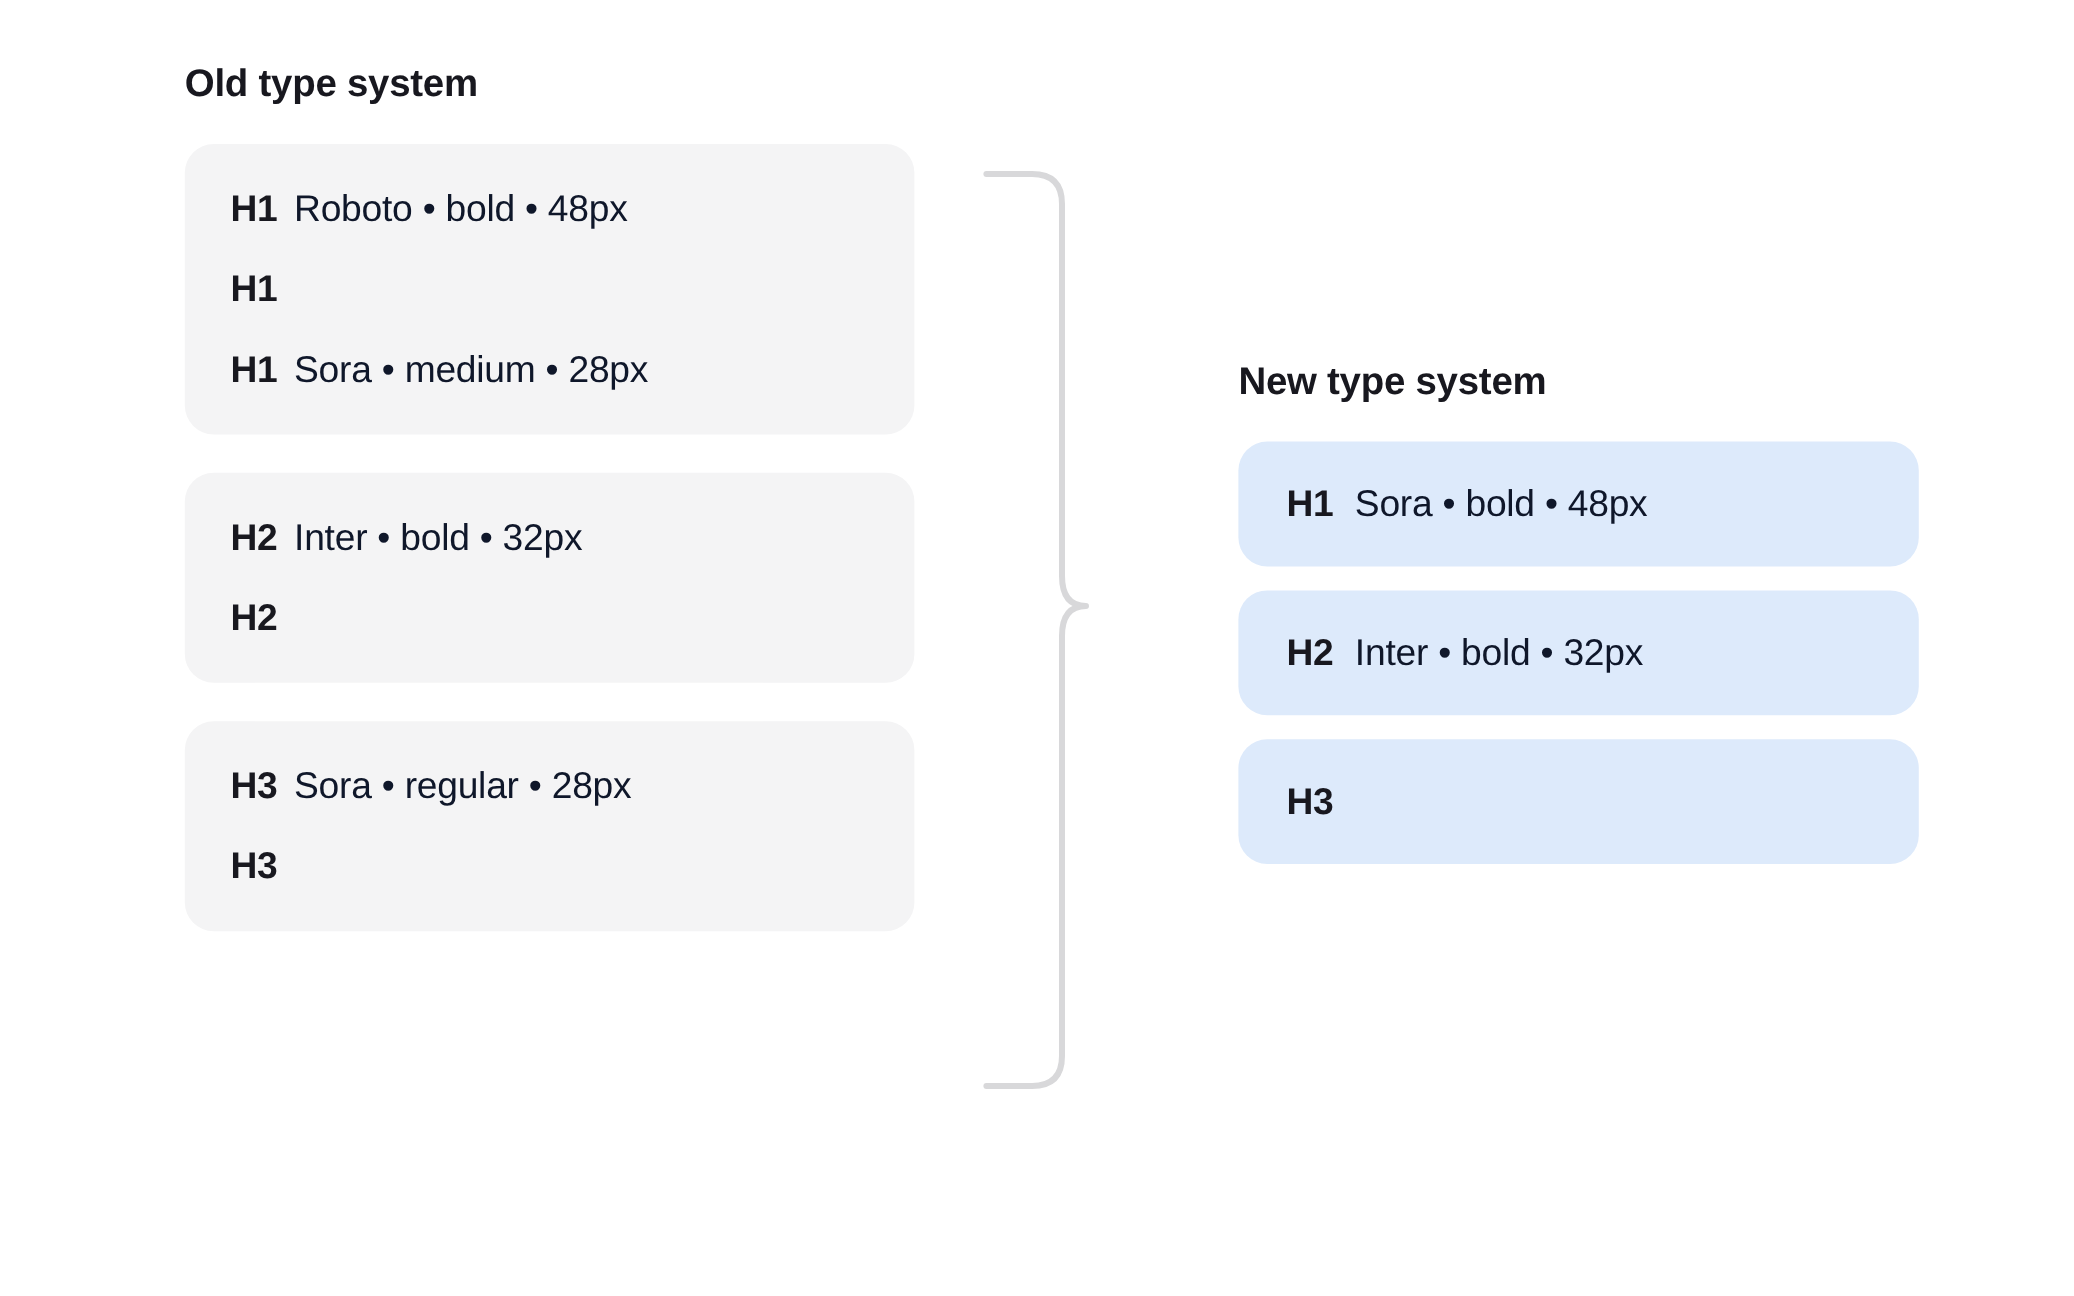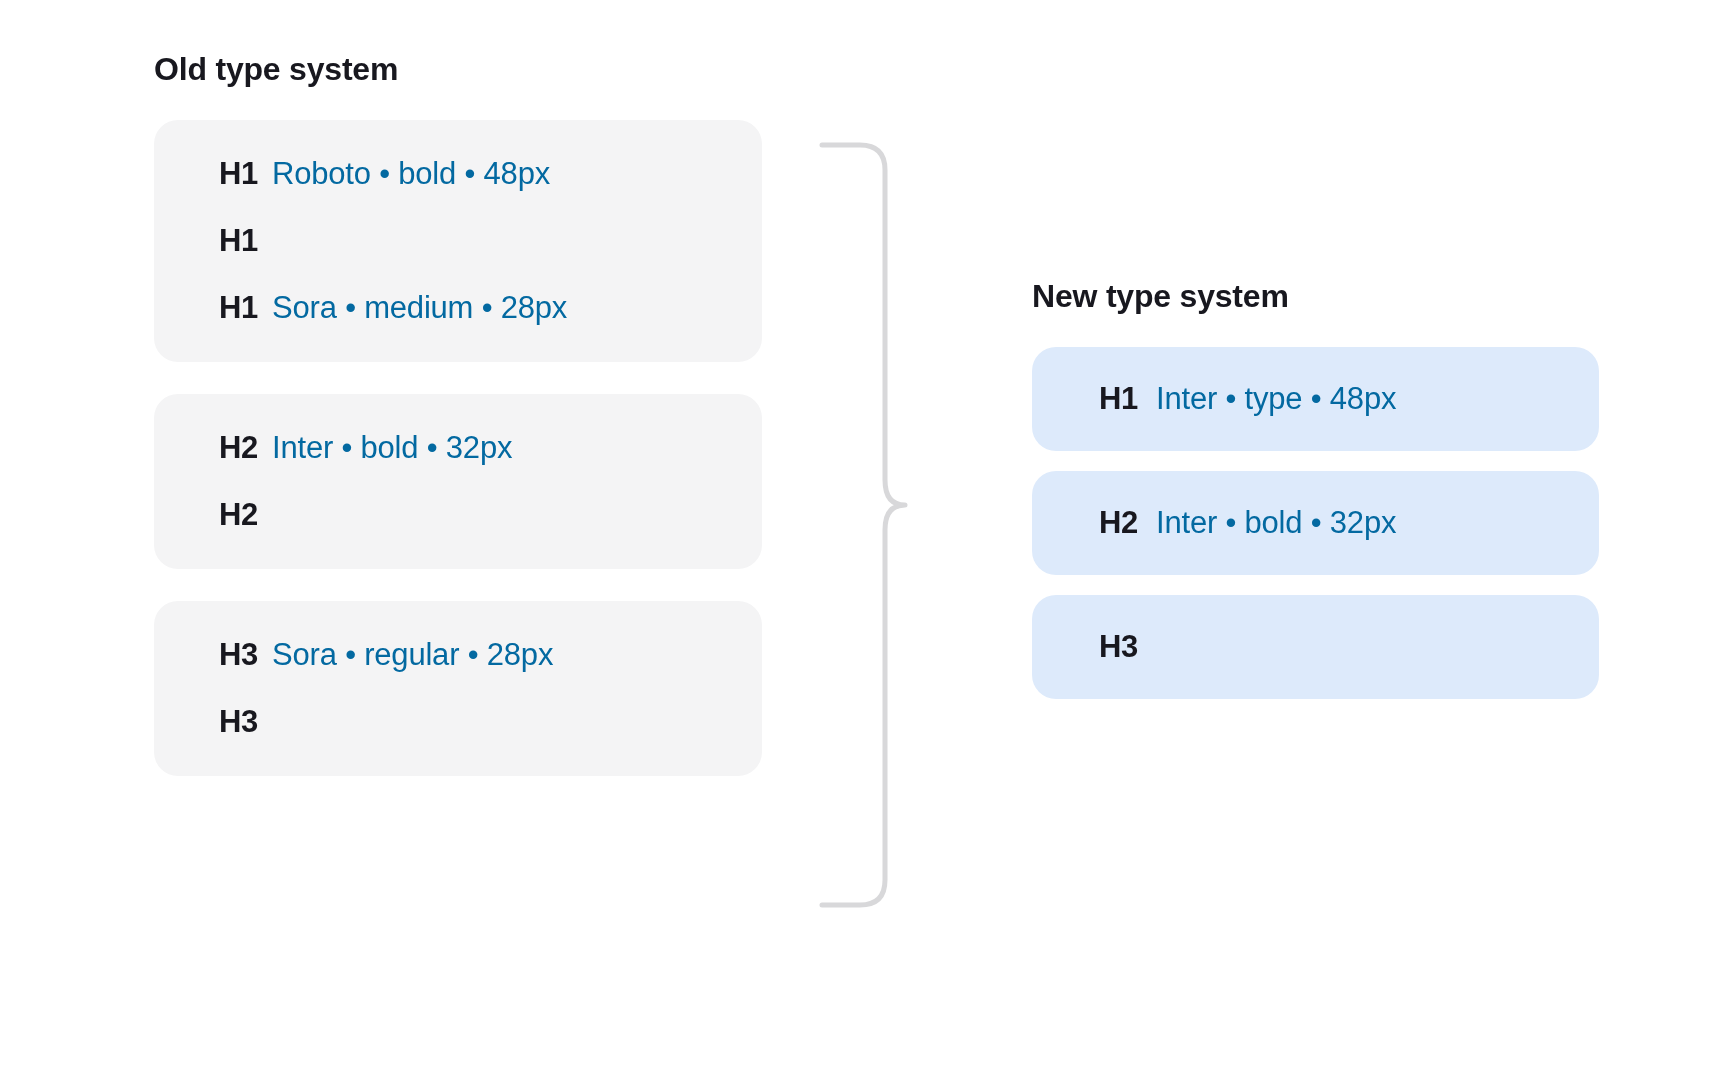--- a/index.html
+++ b/index.html
@@ -29,21 +29,21 @@
   }
 
   #old-column {
     left: 154px;
     top: 52px;
     width: 610px;
   }
 
   #new-column {
     left: 1032px;
-    top: 279px;
+    top: 300px;
     width: 570px;
   }
 
   .column-title {
     font-size: 32px;
     font-weight: bold;
     color: #18181f;
     letter-spacing: -0.2px;
     margin: 0 0 33px 0;
     line-height: 1.1;
@@ -73,21 +73,20 @@
   .card.old:last-child,
   .card.new:last-child {
     margin-bottom: 0;
   }
 
   
   .type-row {
     display: flex;
     align-items: center;
     white-space: nowrap;
-    margin-left: 27px;
   }
 
   .card.old .type-row {
     margin-bottom: 31px;
   }
 
   .card.new .type-row {
     margin-bottom: 0;
   }
 
@@ -103,21 +102,21 @@
     margin-right: 14px;
   }
 
   .card.new .type-tag {
     margin-right: 18px;
   }
 
   .type-spec {
     font-size: 31px;
     font-weight: normal;
-    color: #0369a1;
+    color: #0f172a;
     letter-spacing: -0.2px;
   }
 
   
   #connector {
     position: absolute;
     left: 800px;
     top: 120px;
     width: 130px;
     height: 840px;
@@ -178,21 +177,21 @@
              Q 85 785 60 785
              L 22 785" stroke="#d8d8da" stroke-width="5" stroke-linecap="round" stroke-linejoin="round" fill="none"></path>
   </svg>
 
   <div class="column" id="new-column">
     <h2 class="column-title">New type system</h2>
 
     <div class="card new">
       <div class="type-row">
         <span class="type-tag">H1</span>
-        <span class="type-spec">Inter • type • 48px</span>
+        <span class="type-spec">Sora • bold • 48px</span>
       </div>
     </div>
 
     <div class="card new">
       <div class="type-row">
         <span class="type-tag">H2</span>
         <span class="type-spec">Inter • bold • 32px</span>
       </div>
     </div>
 

